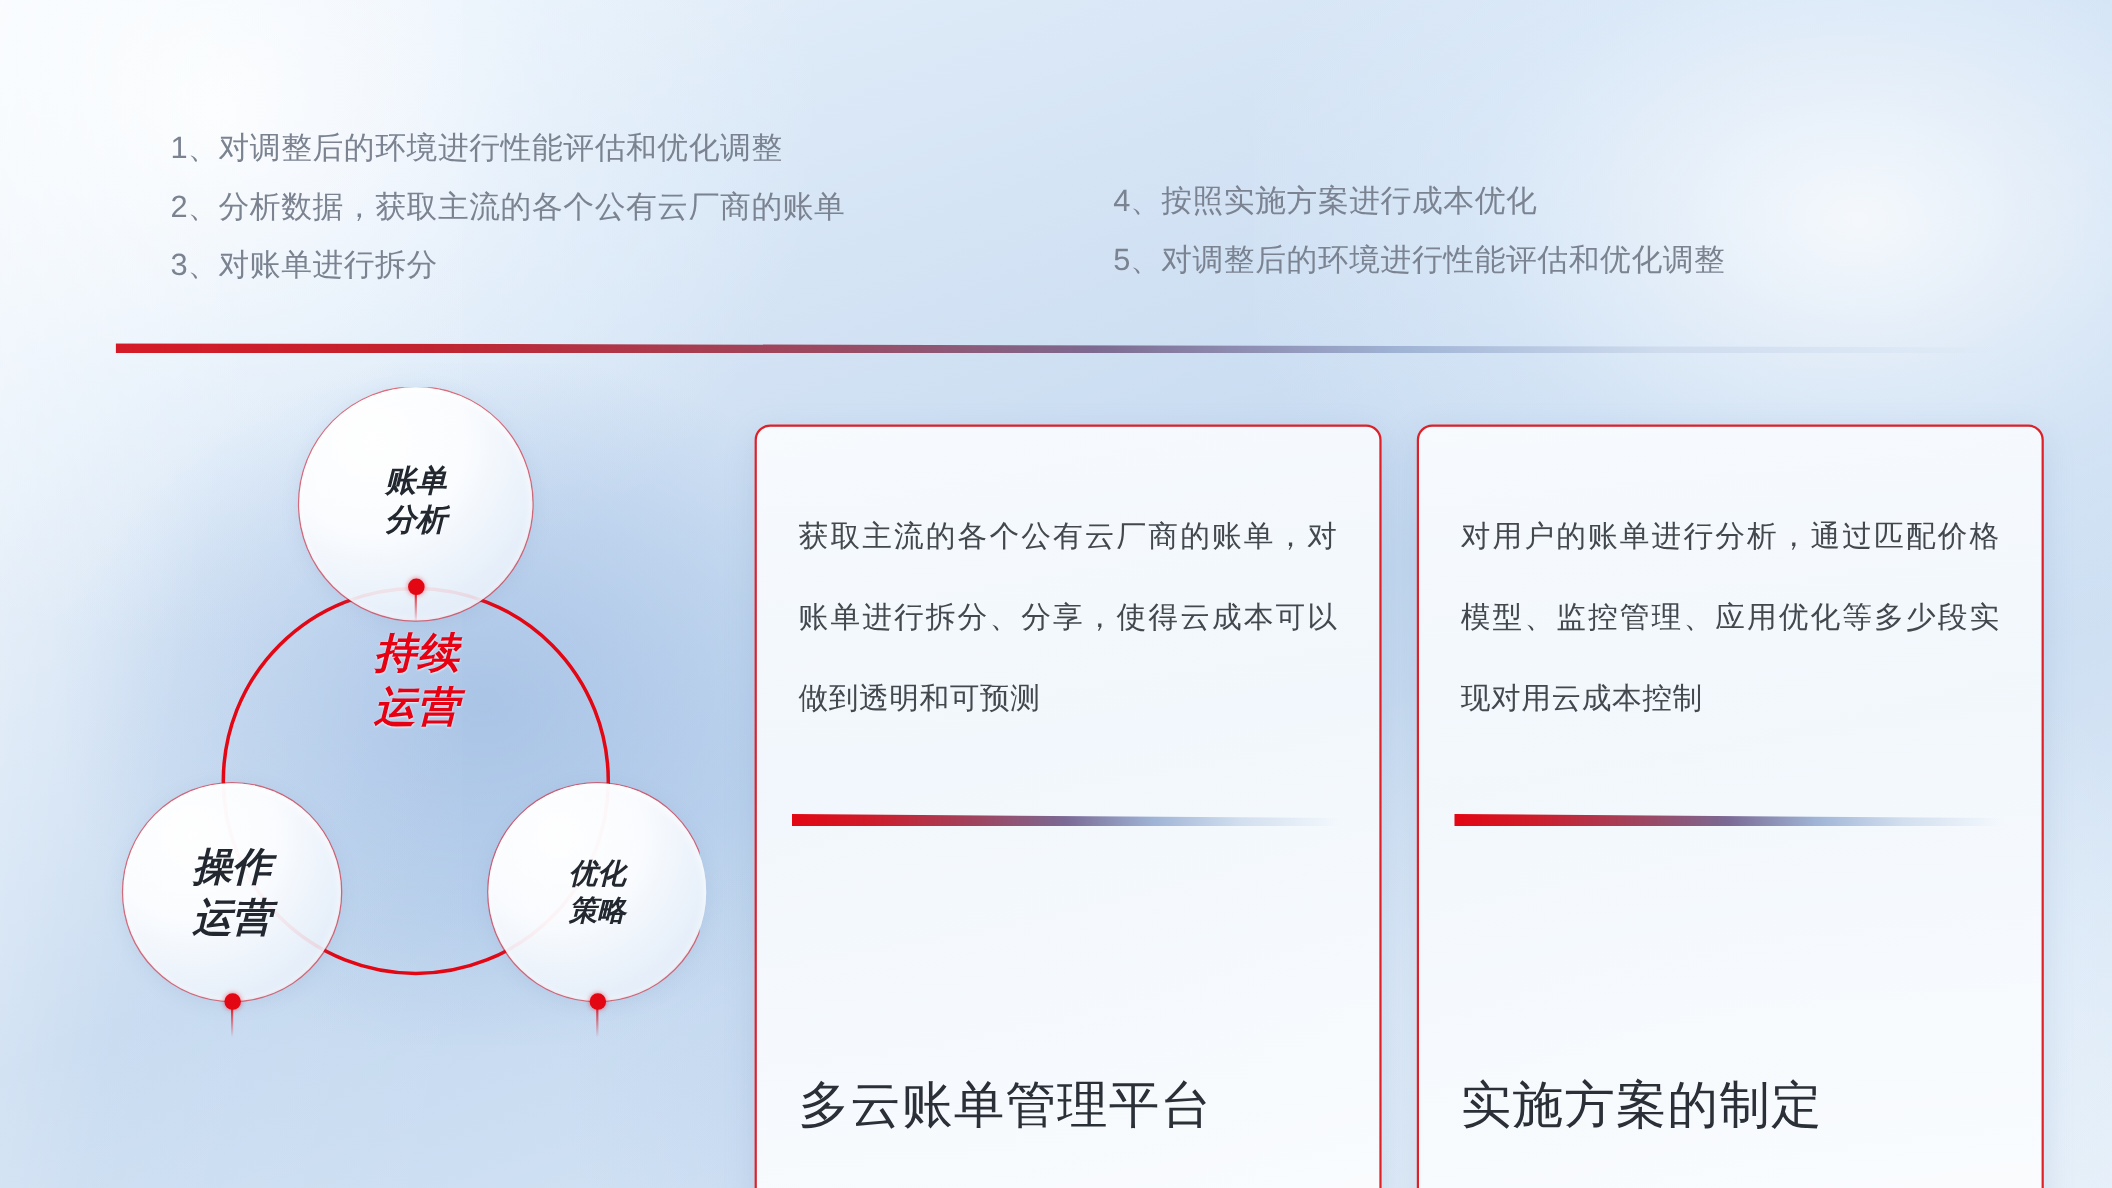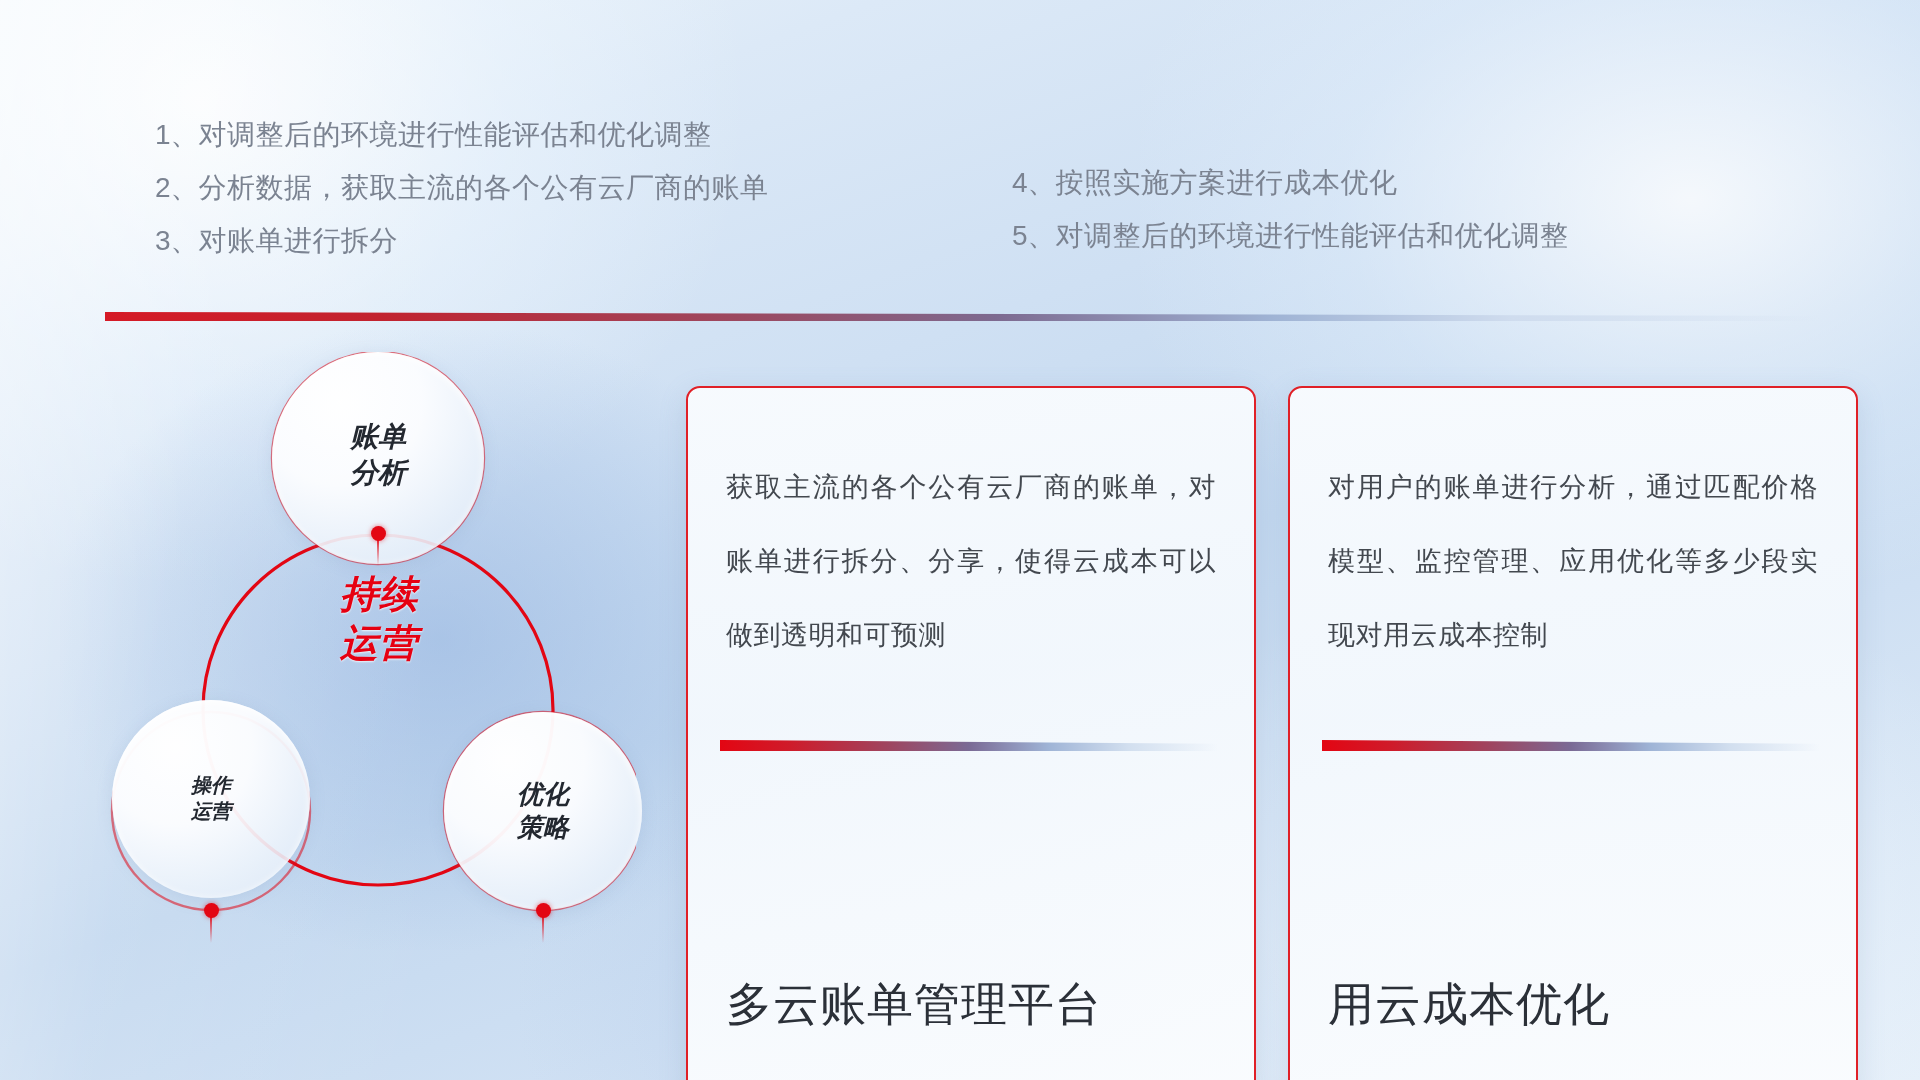--- a/index.html
+++ b/index.html
@@ -147,23 +147,23 @@
     line-height: 1.28;
     text-align: center;
   }
   .lobe-top {
     left: 176px; top: 0;
     width: 212px; height: 212px;
     font-size: 28px;
     padding-bottom: 6px;
   }
   .lobe-bl {
-    left: 16px; top: 348px;
+    left: 16px; top: 360px;
     width: 198px; height: 198px;
-    font-size: 20px;
+    font-size: 36px;
   }
   .lobe-br {
     left: 348px; top: 360px;
     width: 198px; height: 198px;
     font-size: 26px;
   }
 
   .core-label {
     position: absolute;
     left: 193px;
@@ -334,14 +334,14 @@
 
 <article class="card card-left">
   <p class="card-body">获取主流的各个公有云厂商的账单，对账单进行拆分、分享，使得云成本可以做到透明和可预测</p>
   <div class="card-rule"></div>
   <h2 class="card-title">多云账单管理平台</h2>
 </article>
 
 <article class="card card-right">
   <p class="card-body">对用户的账单进行分析，通过匹配价格模型、监控管理、应用优化等多少段实现对用云成本控制</p>
   <div class="card-rule"></div>
-  <h2 class="card-title">用云成本优化</h2>
+  <h2 class="card-title">实施方案的制定</h2>
 </article>
 
 </body></html>

